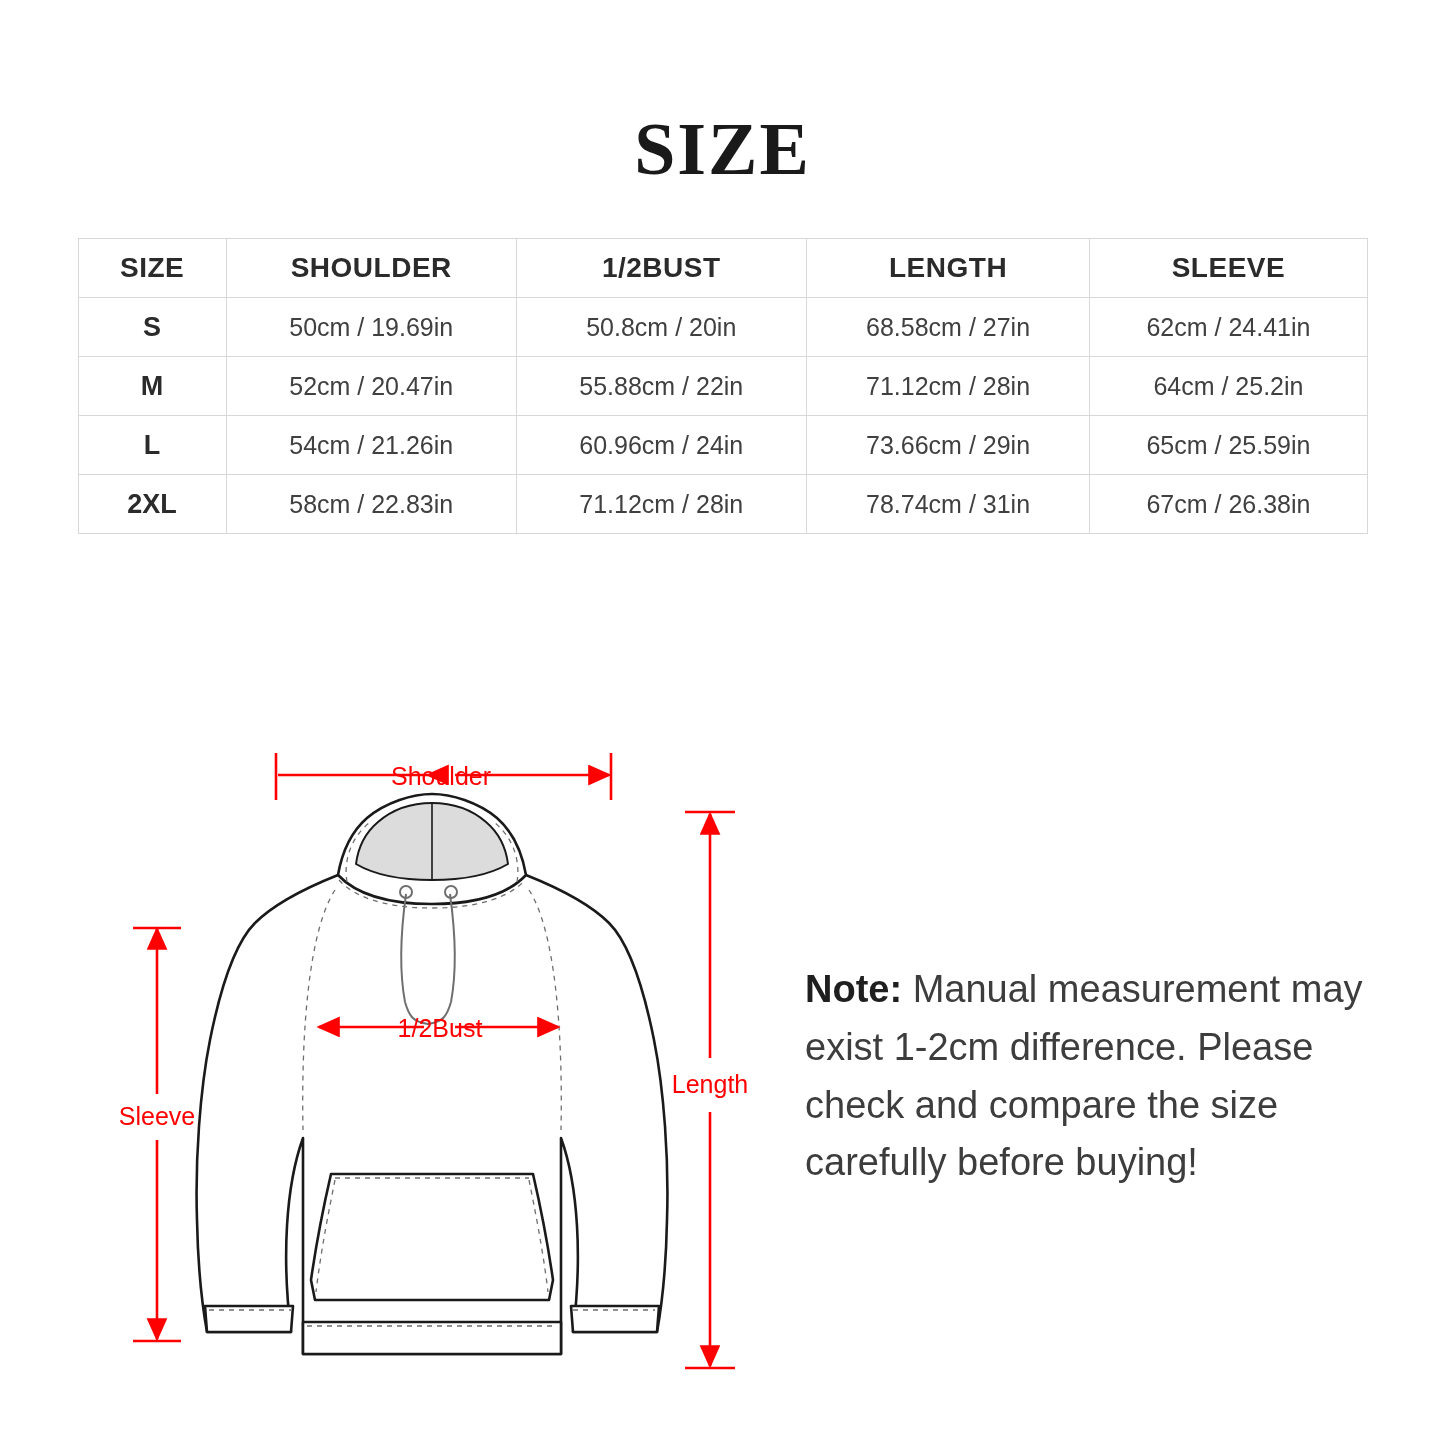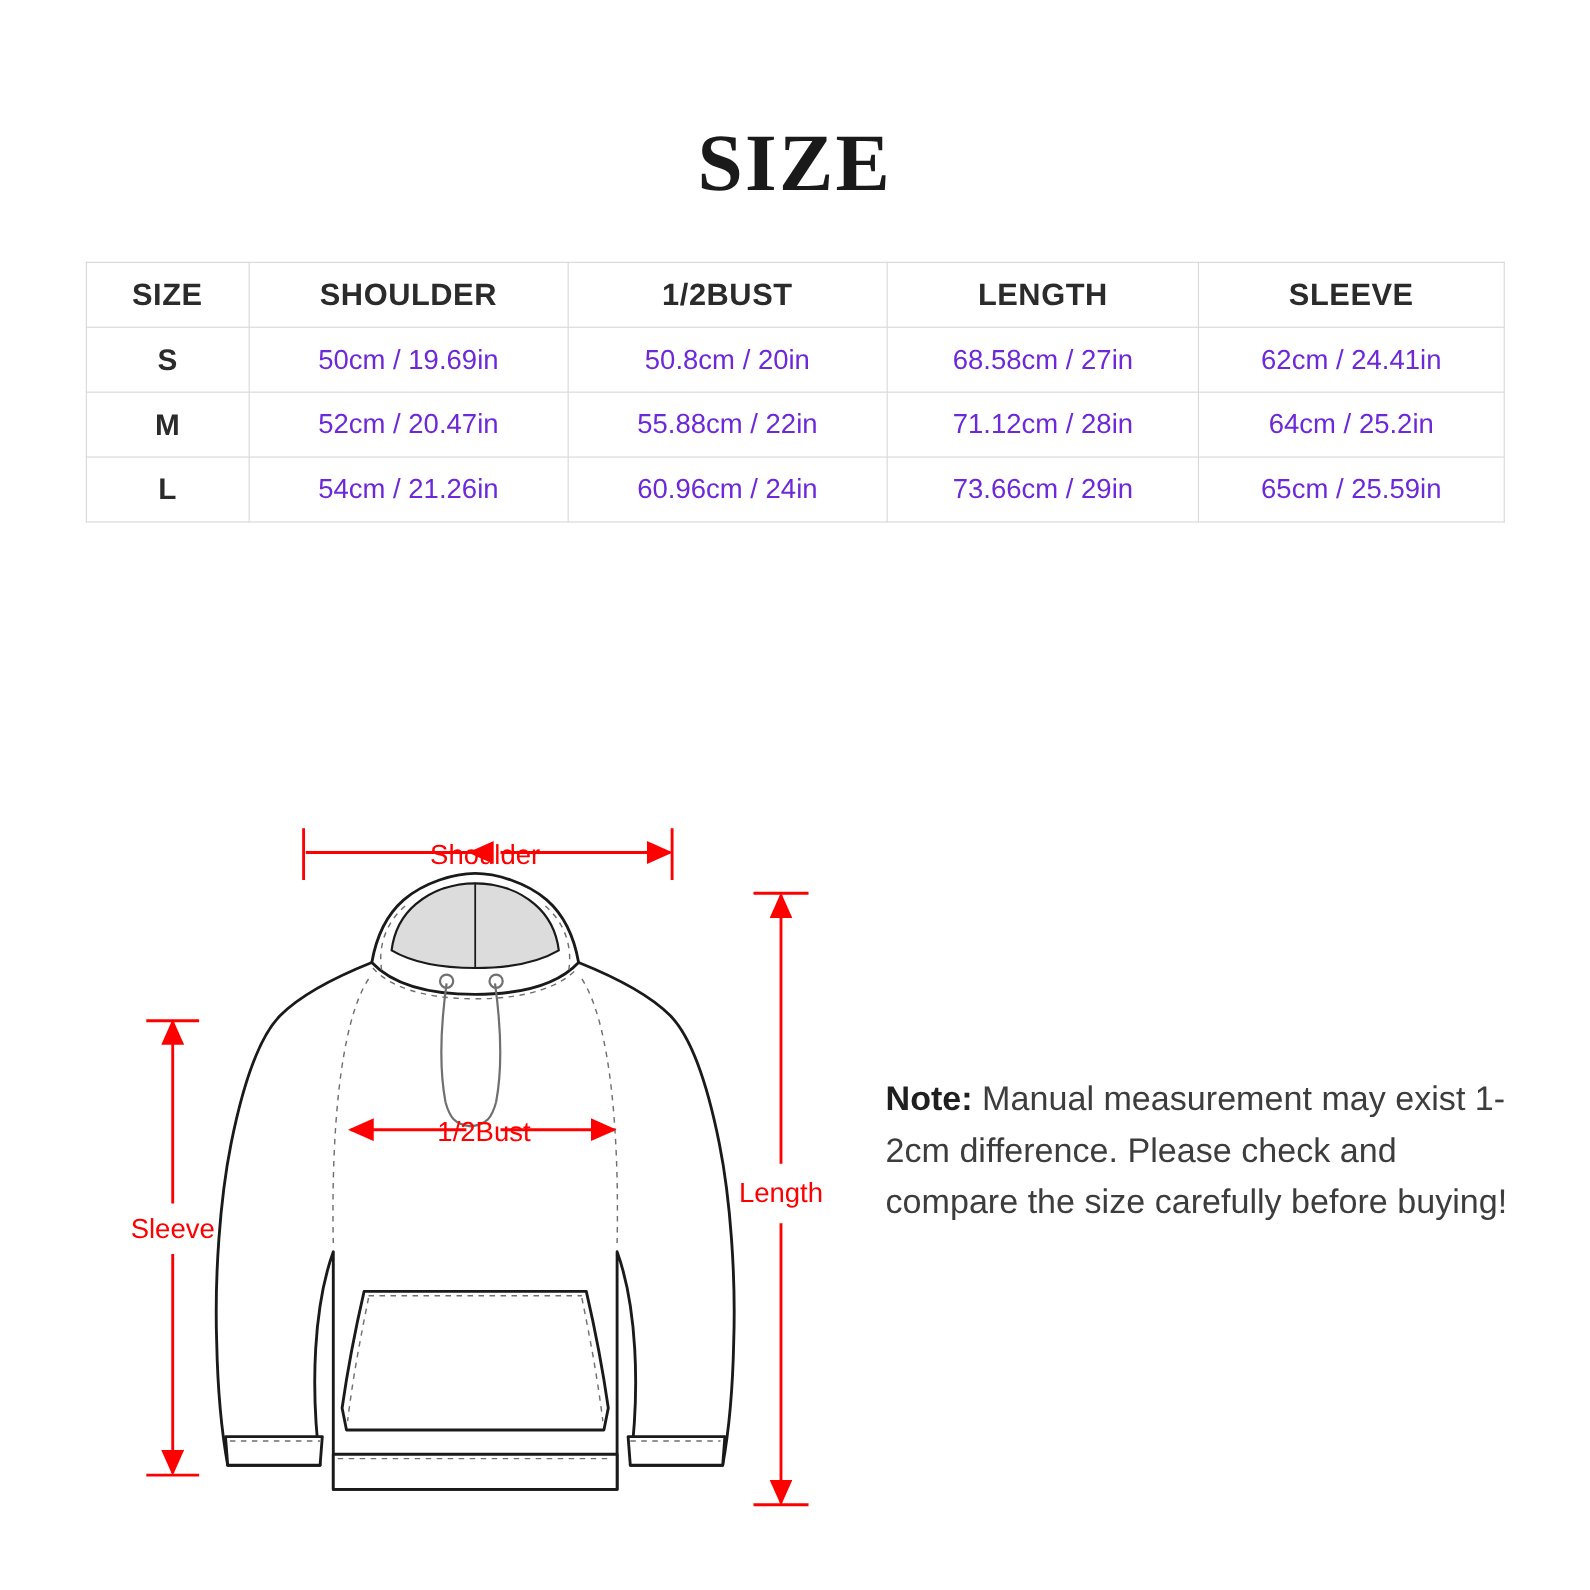--- a/index.html
+++ b/index.html
@@ -55,21 +55,21 @@
     letter-spacing: 0.5px;
   }
   table.size-table td.size-cell {
     font-size: 27px;
     font-weight: bold;
     color: #2b2b2b;
   }
   table.size-table td.val-cell {
     font-size: 25px;
     font-weight: normal;
-    color: #6d28d9;
+    color: #404040;
   }
   table.size-table col.c0 { width: 11.5%; }
   table.size-table col.c1 { width: 22.5%; }
   table.size-table col.c2 { width: 22.5%; }
   table.size-table col.c3 { width: 22.0%; }
   table.size-table col.c4 { width: 21.5%; }
 
   
   #lower {
     position: absolute;
@@ -81,23 +81,23 @@
   #diagram {
     position: absolute;
     left: 95px;
     top: 40px;
     width: 700px;
     height: 690px;
   }
   #note {
     position: absolute;
     left: 805px;
-    top: 275px;
+    top: 261px;
     width: 570px;
-    font-size: 31px;
+    font-size: 38px;
     line-height: 1.52;
     color: #3d3d3d;
   }
   #note b {
     color: #1f1f1f;
     font-weight: bold;
   }
 </style>
 </head>
 <body>
@@ -136,20 +136,27 @@
         <td class="val-cell">55.88cm / 22in</td>
         <td class="val-cell">71.12cm / 28in</td>
         <td class="val-cell">64cm / 25.2in</td>
       </tr>
       <tr>
         <td class="size-cell">L</td>
         <td class="val-cell">54cm / 21.26in</td>
         <td class="val-cell">60.96cm / 24in</td>
         <td class="val-cell">73.66cm / 29in</td>
         <td class="val-cell">65cm / 25.59in</td>
+      </tr>
+      <tr>
+        <td class="size-cell">2XL</td>
+        <td class="val-cell">58cm / 22.83in</td>
+        <td class="val-cell">71.12cm / 28in</td>
+        <td class="val-cell">78.74cm / 31in</td>
+        <td class="val-cell">67cm / 26.38in</td>
       </tr>
     </tbody>
   </table>
 </div>
 
 <div id="lower">
 
   <div id="diagram">
     <svg viewBox="0 0 700 690" width="700" height="690">
 

